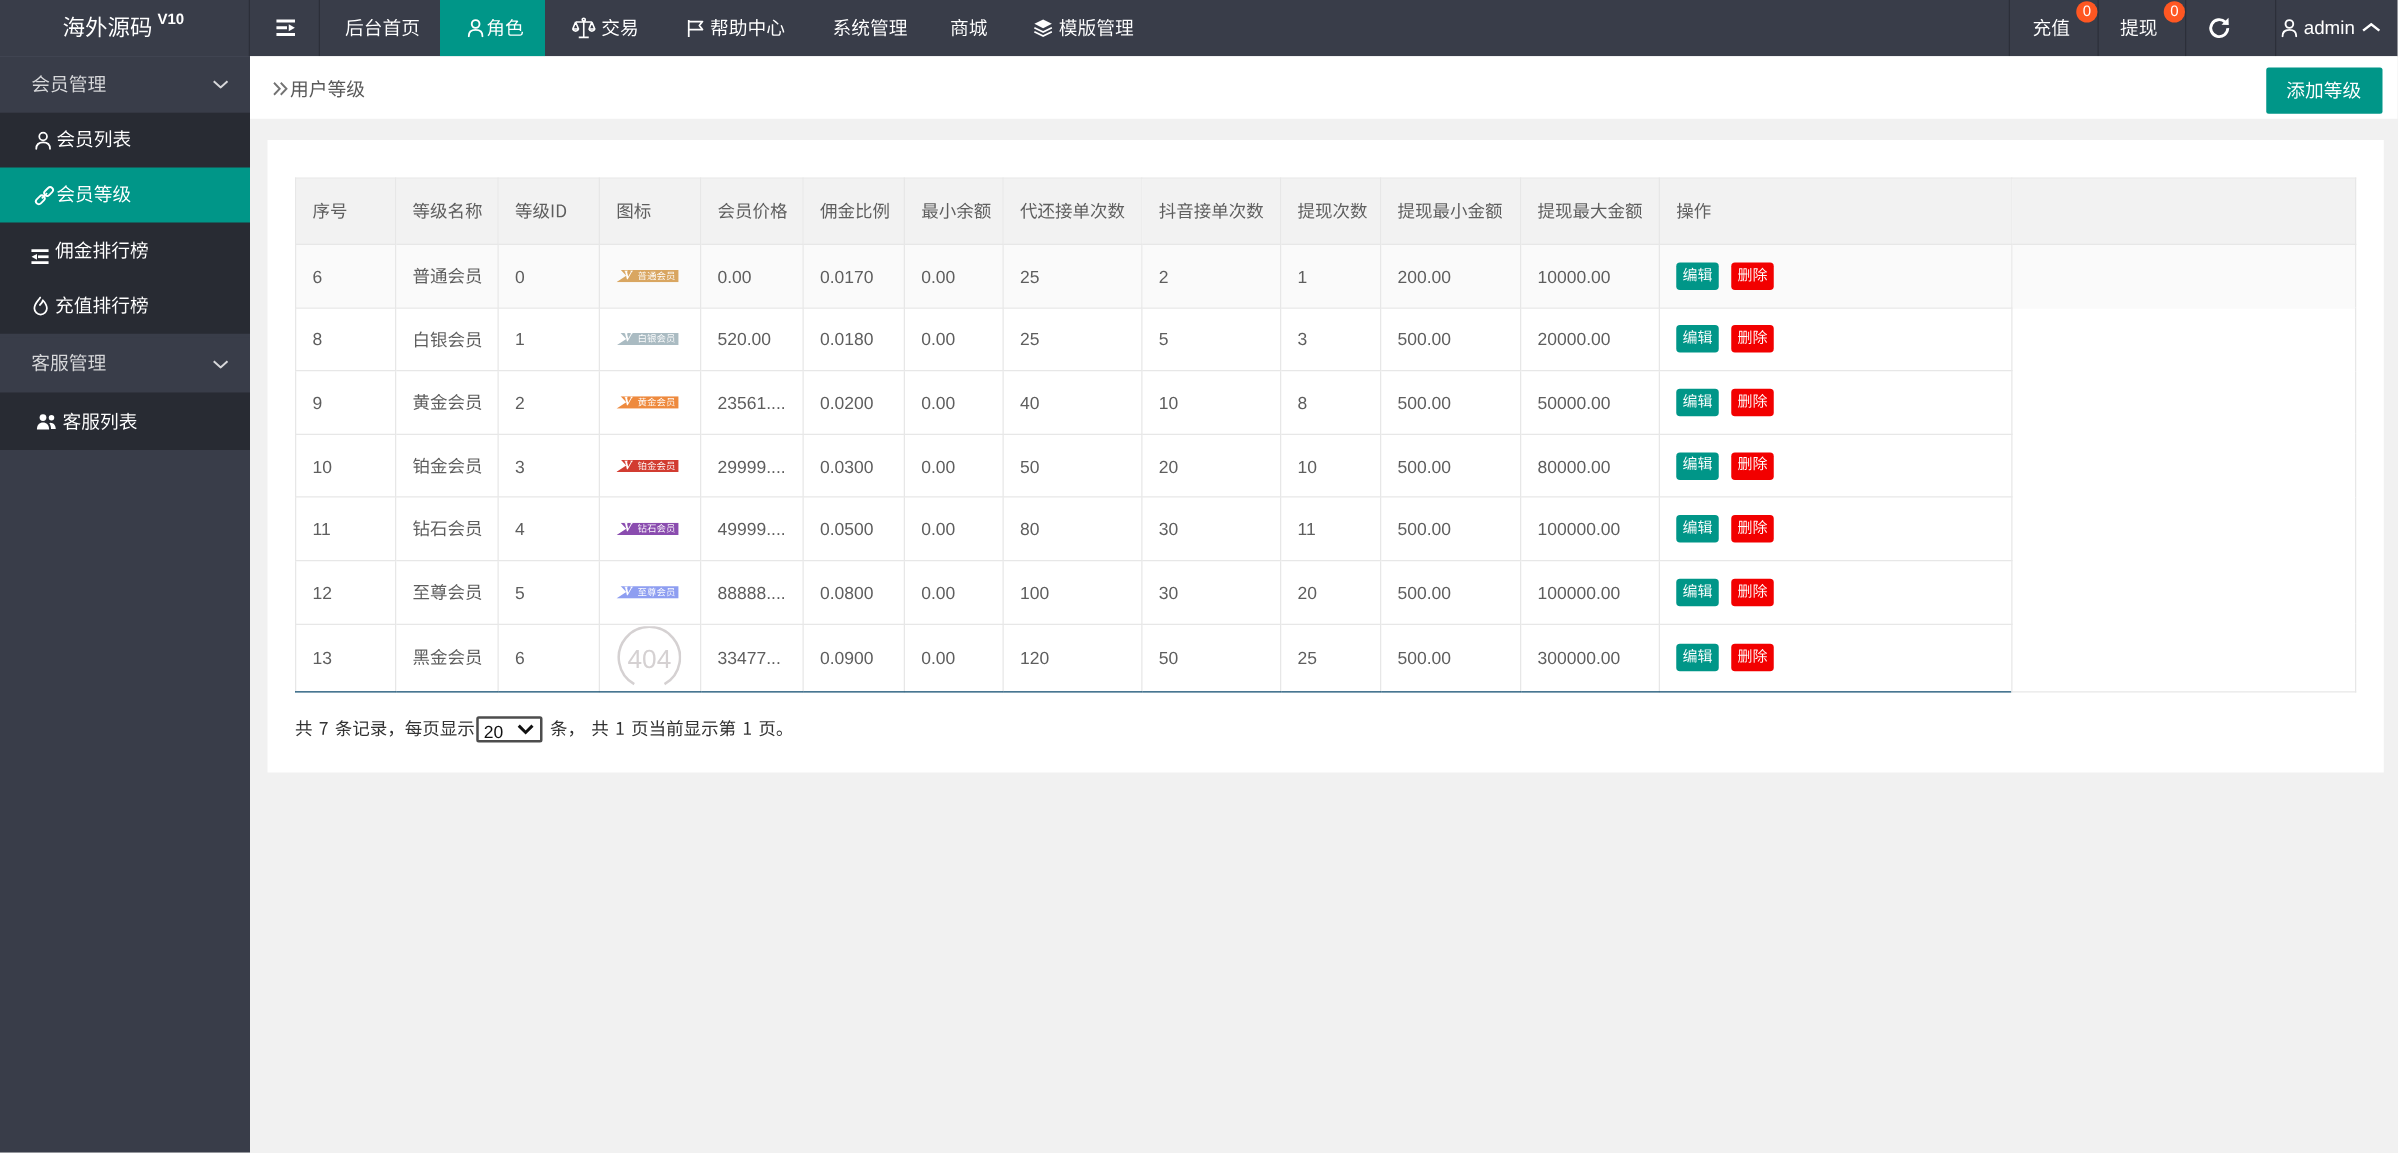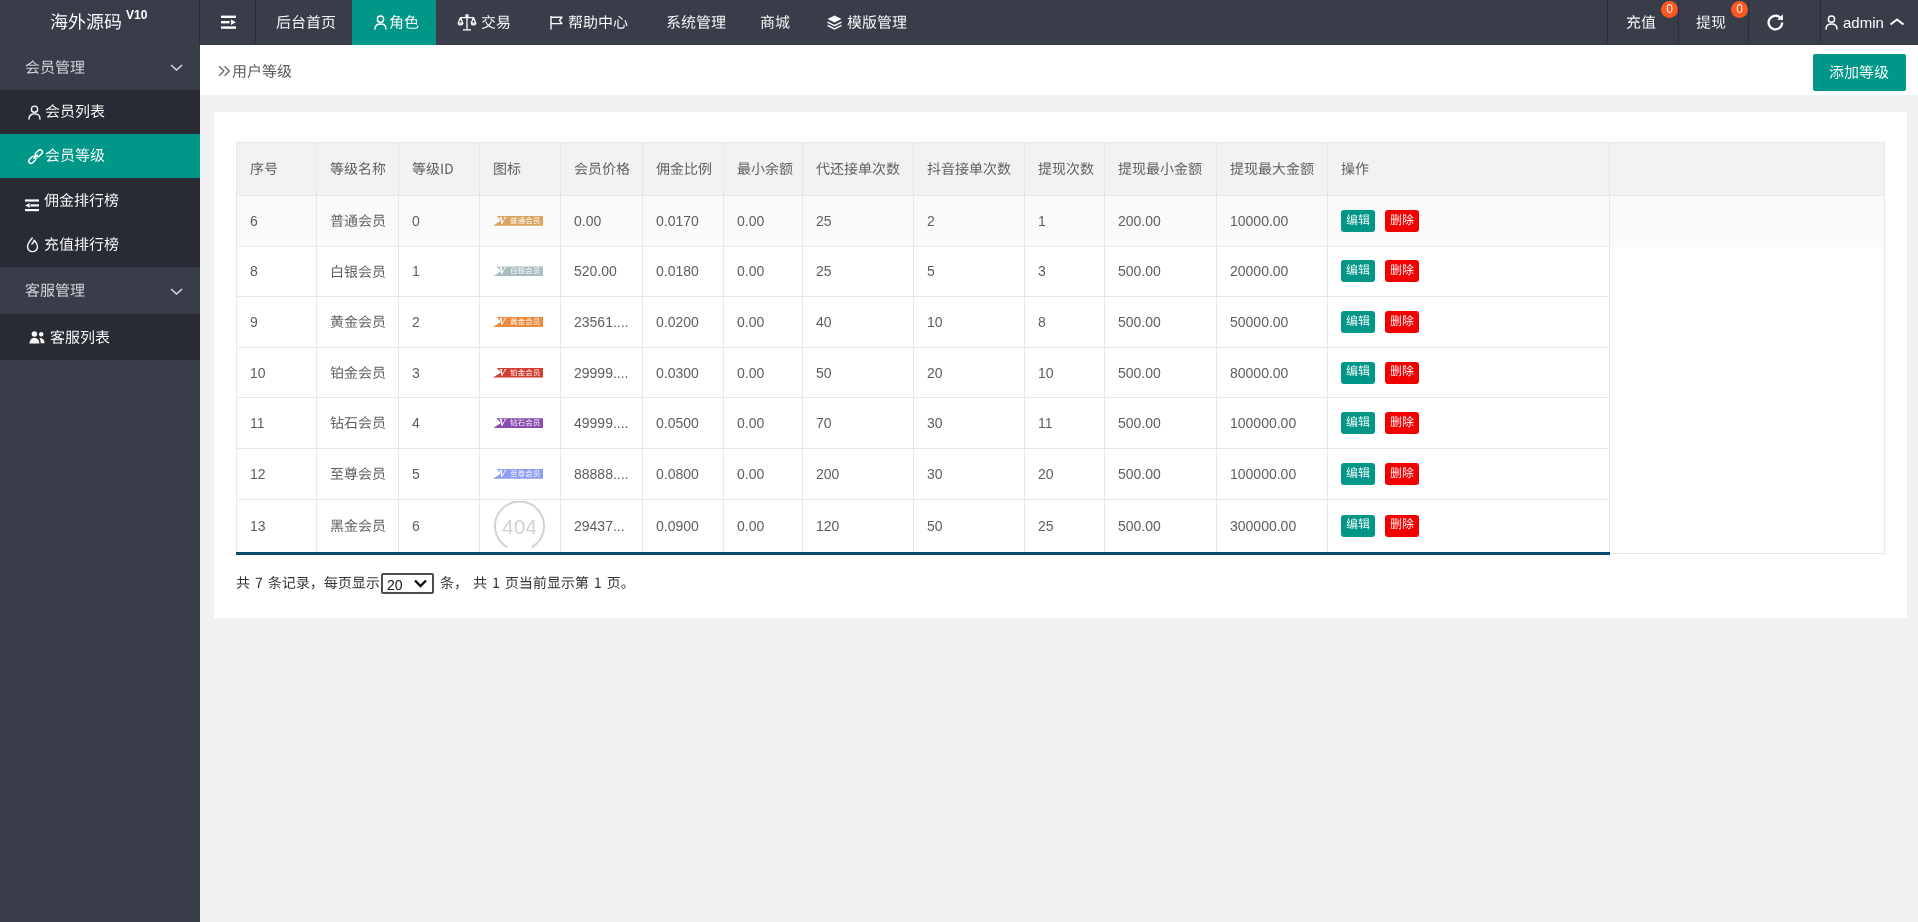--- a/index.html
+++ b/index.html
@@ -14,21 +14,21 @@
 .badge0{position:absolute;width:17px;height:17px;border-radius:50%;background:#ff5722;
  color:#fff;font-size:12px;line-height:17px;text-align:center}
 table{border-collapse:collapse;table-layout:fixed;width:1648px;font-size:14px;color:#5e5e5e}
 th,td{border:1px solid #e7e7e7;padding:0 0 0 13px;text-align:left;font-weight:normal;
  vertical-align:middle;overflow:hidden;white-space:nowrap}
 thead th{background:#f2f2f2;height:53px}
 tbody tr{height:50.6px}
 tbody tr.last{height:54px}
 tbody tr:first-child td{background:#fafafa}
 td.empty{border-top:none;border-right:1px solid #e7e7e7;background:#fff!important;padding:0;vertical-align:top}
-tr.last td{border-bottom:3px solid #0c4a6e}
+tr.last td{border-bottom:1px solid #0c4a6e}
 .btn-e,.btn-d{display:inline-flex;width:34px;height:22px;background:#009688;border-radius:3px;
  vertical-align:middle;align-items:center;justify-content:center}
 .btn-d{background:#f20000;margin-left:10px}
 .btn-e span,.btn-d span{display:block!important}
 .vbadge{position:relative;width:50px;height:10px;
  clip-path:polygon(7% 0,100% 0,100% 100%,0 100%,16% 48%)}
 .vbadge .vl{position:absolute;left:6px;top:-1px;color:#fff;font-size:10px;font-style:italic;
  font-weight:bold;font-family:"Liberation Serif",serif}
 .vbadge svg{position:absolute;left:16.5px;top:1px}
 </style></head><body>
@@ -601,21 +601,21 @@
                 <use href="#q82" transform="translate(0.00,6.46) scale(0.00760,-0.00760)"></use>
                 <use href="#q83" transform="translate(7.60,6.46) scale(0.00760,-0.00760)"></use>
                 <use href="#q28" transform="translate(15.20,6.46) scale(0.00760,-0.00760)"></use>
                 <use href="#q29" transform="translate(22.80,6.46) scale(0.00760,-0.00760)"></use>
               </svg>
             </div>
           </td>
           <td>49999....</td>
           <td>0.0500</td>
           <td>0.00</td>
-          <td>70</td>
+          <td>80</td>
           <td>30</td>
           <td>11</td>
           <td>500.00</td>
           <td>100000.00</td>
           <td><span class="btn-e">
               <span style="display:inline-block;vertical-align:middle;margin-top:-2px">
                 <svg style="display:block;" width="24.0" height="12.2" viewBox="0 0 24.0 12.2" fill="#ffffff">
                   <use href="#q72" transform="translate(0.00,10.20) scale(0.01200,-0.01200)"></use>
                   <use href="#q73" transform="translate(12.00,10.20) scale(0.01200,-0.01200)"></use>
                 </svg>
@@ -645,21 +645,21 @@
                 <use href="#q84" transform="translate(0.00,6.46) scale(0.00760,-0.00760)"></use>
                 <use href="#q85" transform="translate(7.60,6.46) scale(0.00760,-0.00760)"></use>
                 <use href="#q28" transform="translate(15.20,6.46) scale(0.00760,-0.00760)"></use>
                 <use href="#q29" transform="translate(22.80,6.46) scale(0.00760,-0.00760)"></use>
               </svg>
             </div>
           </td>
           <td>88888....</td>
           <td>0.0800</td>
           <td>0.00</td>
-          <td>200</td>
+          <td>100</td>
           <td>30</td>
           <td>20</td>
           <td>500.00</td>
           <td>100000.00</td>
           <td><span class="btn-e">
               <span style="display:inline-block;vertical-align:middle;margin-top:-2px">
                 <svg style="display:block;" width="24.0" height="12.2" viewBox="0 0 24.0 12.2" fill="#ffffff">
                   <use href="#q72" transform="translate(0.00,10.20) scale(0.01200,-0.01200)"></use>
                   <use href="#q73" transform="translate(12.00,10.20) scale(0.01200,-0.01200)"></use>
                 </svg>
@@ -681,21 +681,21 @@
                 <use href="#q28" transform="translate(28.00,11.90) scale(0.01400,-0.01400)"></use>
                 <use href="#q29" transform="translate(42.00,11.90) scale(0.01400,-0.01400)"></use>
               </svg></span></td>
           <td>6</td>
           <td>
             <svg width="52" height="50" viewBox="0 0 52 50">
 <path d="M14.4 46.3 A24.5 24.5 0 1 1 38.6 46.3" fill="none" stroke="#d5d1d2" stroke-width="2"></path>
 <text x="26.5" y="33" text-anchor="middle" font-size="21" fill="#d5d1d2" font-family="Liberation Sans">404</text>
             </svg>
           </td>
-          <td>29437...</td>
+          <td>33477...</td>
           <td>0.0900</td>
           <td>0.00</td>
           <td>120</td>
           <td>50</td>
           <td>25</td>
           <td>500.00</td>
           <td>300000.00</td>
           <td><span class="btn-e">
               <span style="display:inline-block;vertical-align:middle;margin-top:-2px">
                 <svg style="display:block;" width="24.0" height="12.2" viewBox="0 0 24.0 12.2" fill="#ffffff">

